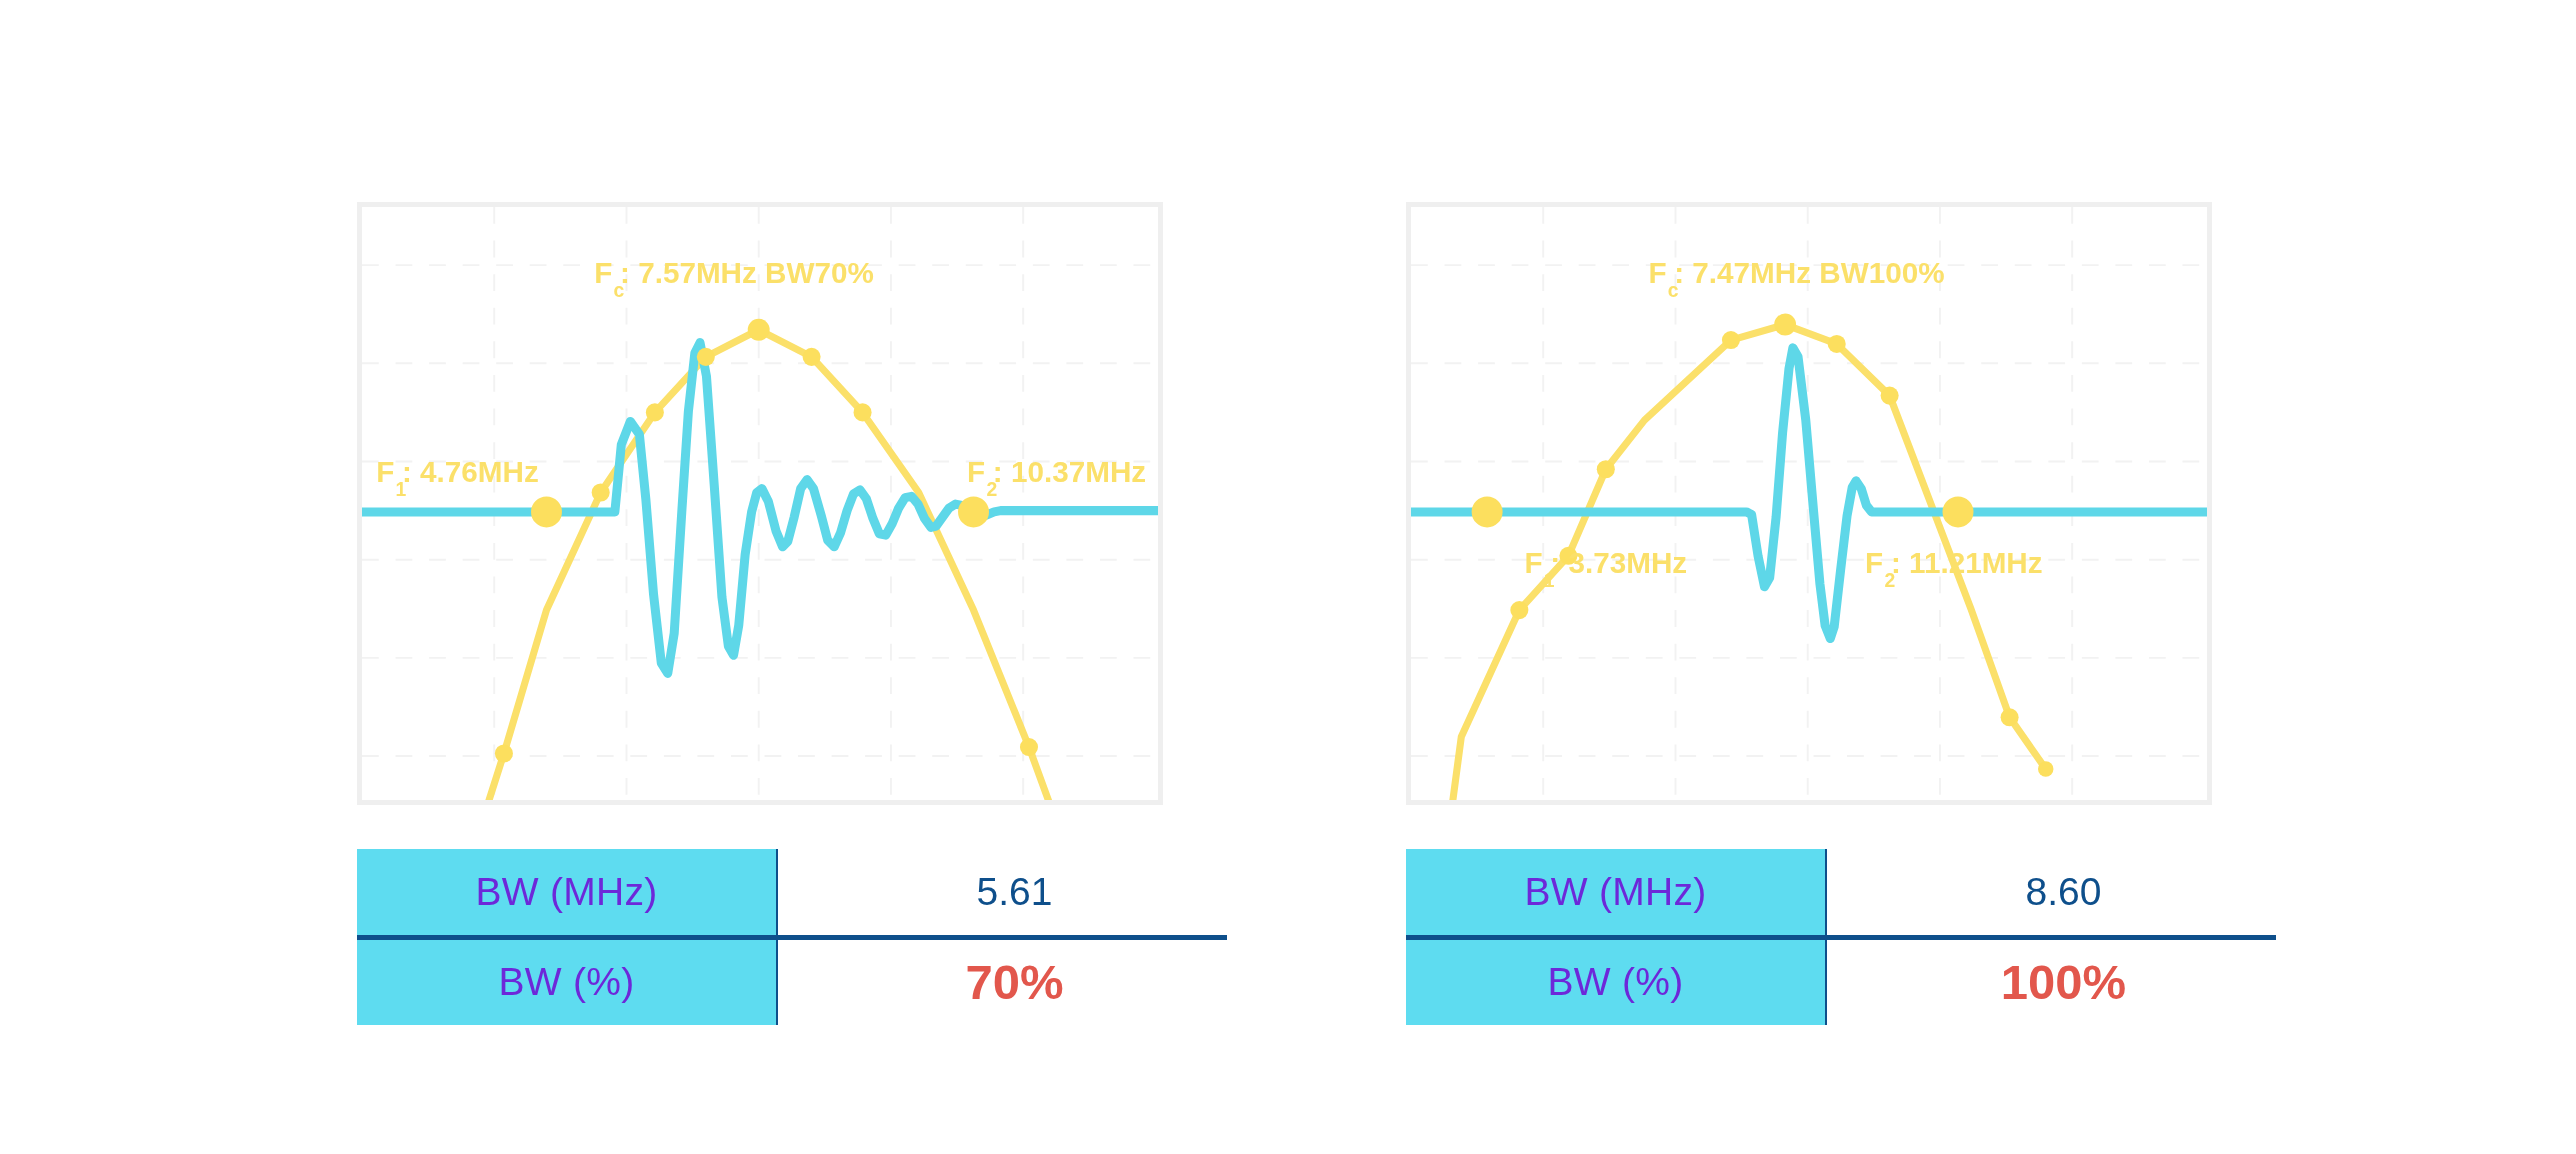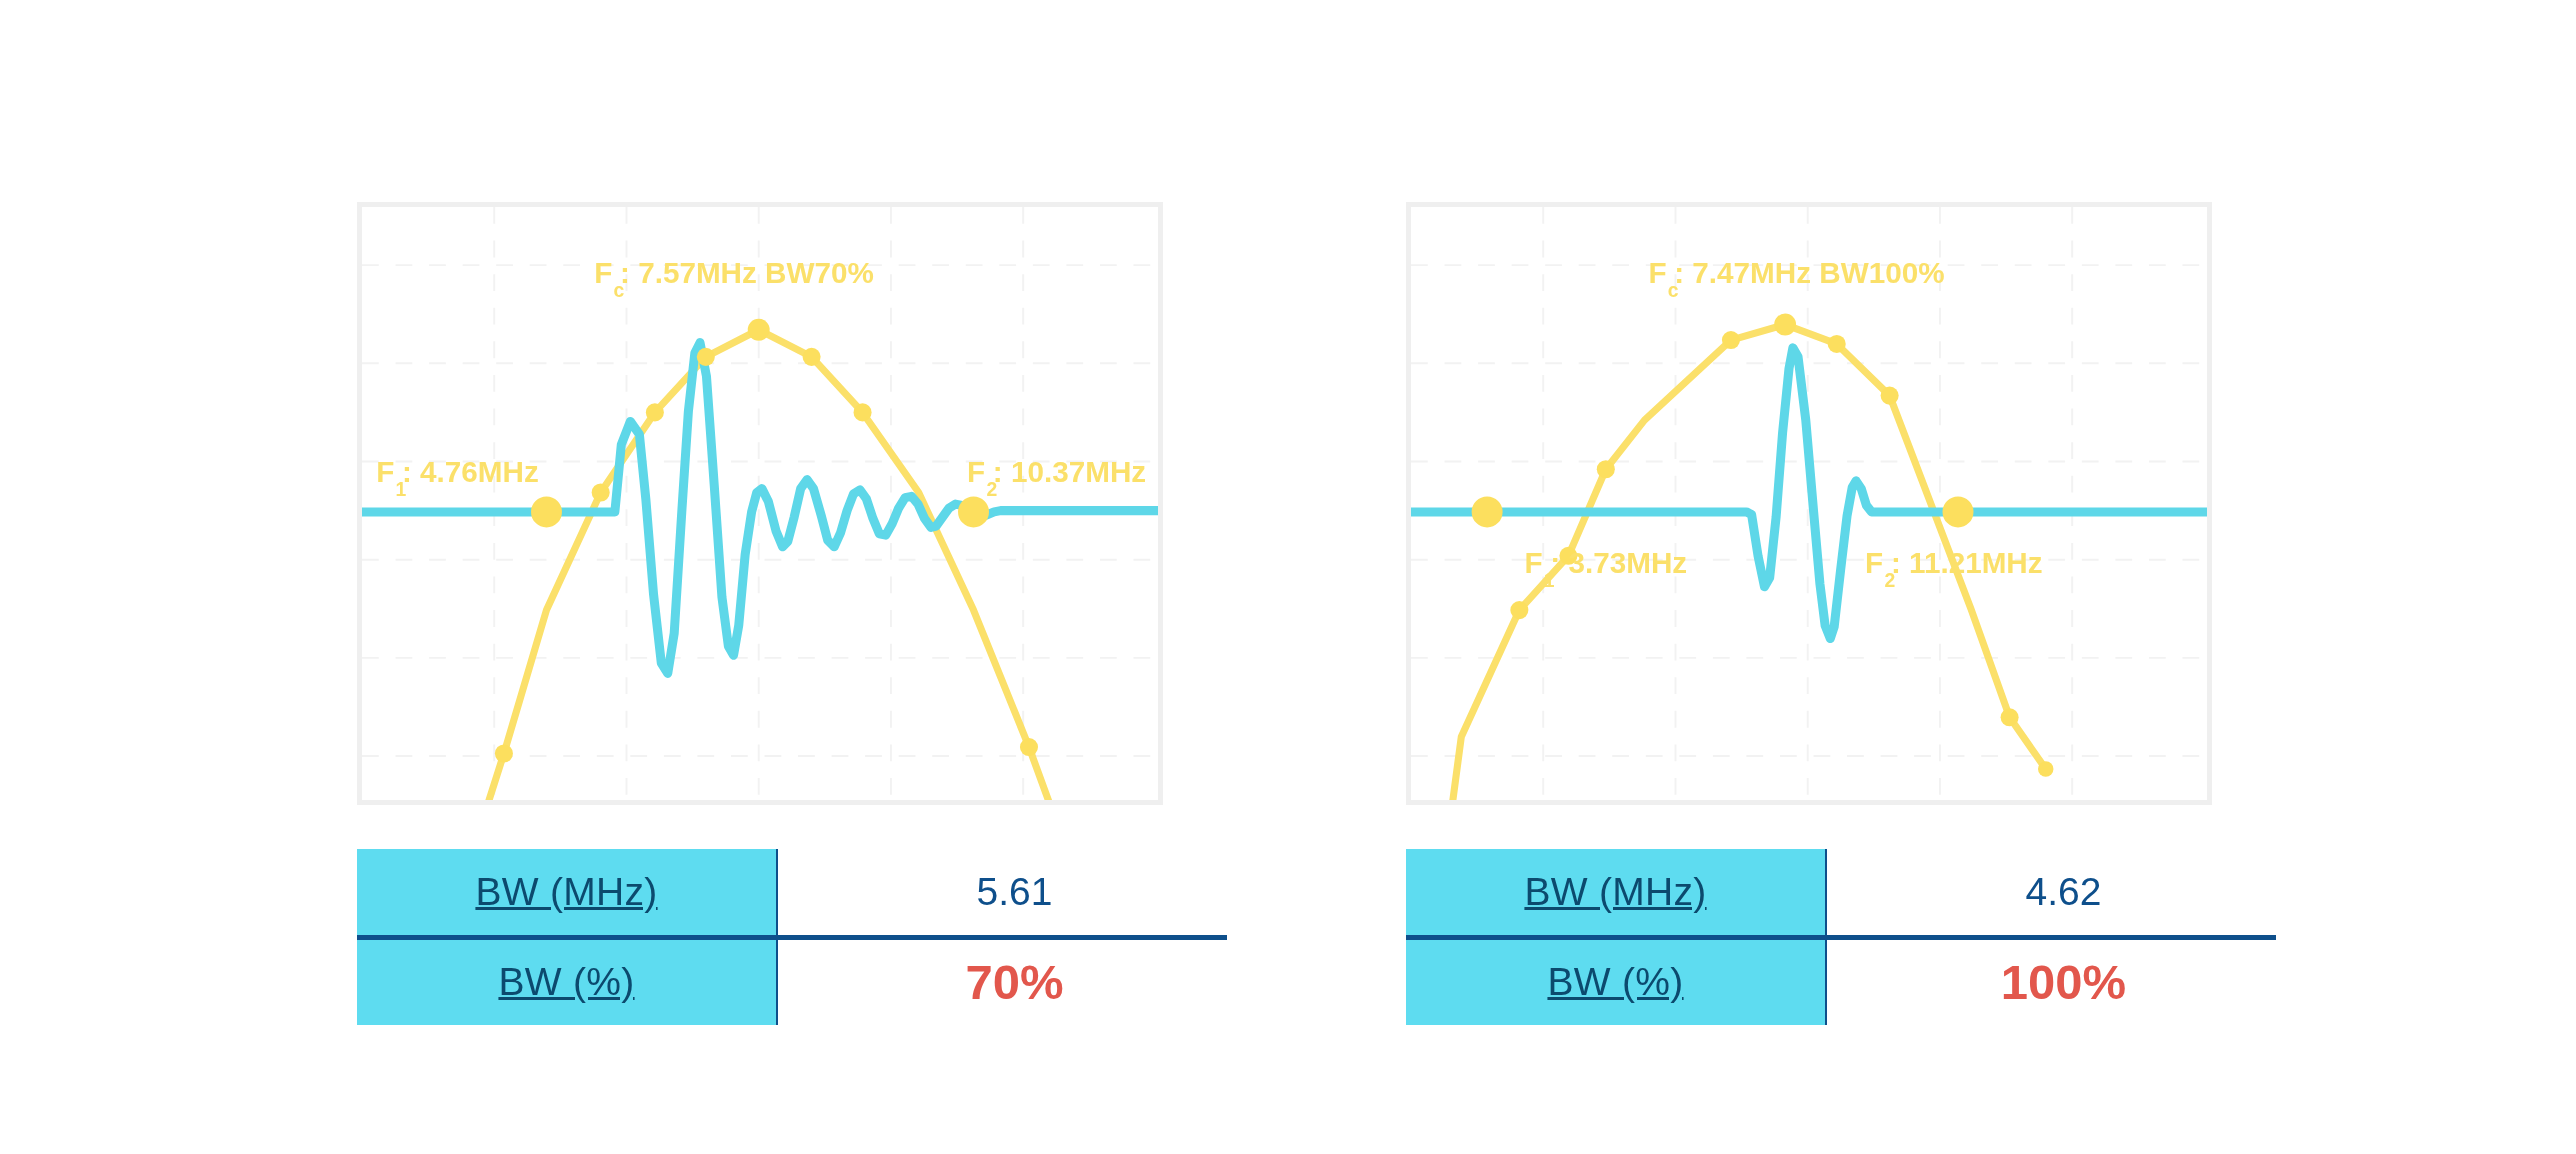--- a/index.html
+++ b/index.html
@@ -52,26 +52,25 @@
   }
   .bw-table tr { height: 88px; }
   .bw-table td {
     padding: 0;
     text-align: center;
     vertical-align: middle;
   }
   .bw-table .hdr-cell {
     width: 419px;
     background: #5EDCF0;
-    color: #0c4a6e;
+    color: #6d28d9;
     font-size: 39px;
     font-weight: 400;
     letter-spacing: 0.3px;
     border-right: 2.6px solid #0E4F8B;
-    text-decoration: underline;
   }
   .bw-table .val-cell {
     width: 425px;
     background: #ffffff;
     color: #0E4F8B;
     font-size: 39px;
     font-weight: 400;
     padding-left: 24px;
   }
   .bw-table tr.row-mhz .hdr-cell,
@@ -232,21 +231,21 @@
           <text x="734" y="588" font-family="Liberation Sans, sans-serif" font-size="30" font-weight="bold">2</text>
           <text x="744" y="566" font-family="Liberation Sans, sans-serif" font-size="46" font-weight="bold">: 11.21MHz</text>
         </g>
       </svg>
     </div>
 
     <table class="bw-table">
       <tbody>
         <tr class="row-mhz">
           <td class="hdr-cell">BW (MHz)</td>
-          <td class="val-cell">4.62</td>
+          <td class="val-cell">8.60</td>
         </tr>
         <tr class="row-pct">
           <td class="hdr-cell">BW (%)</td>
           <td class="val-cell">100%</td>
         </tr>
       </tbody>
     </table>
   </div>
 
 </div>

